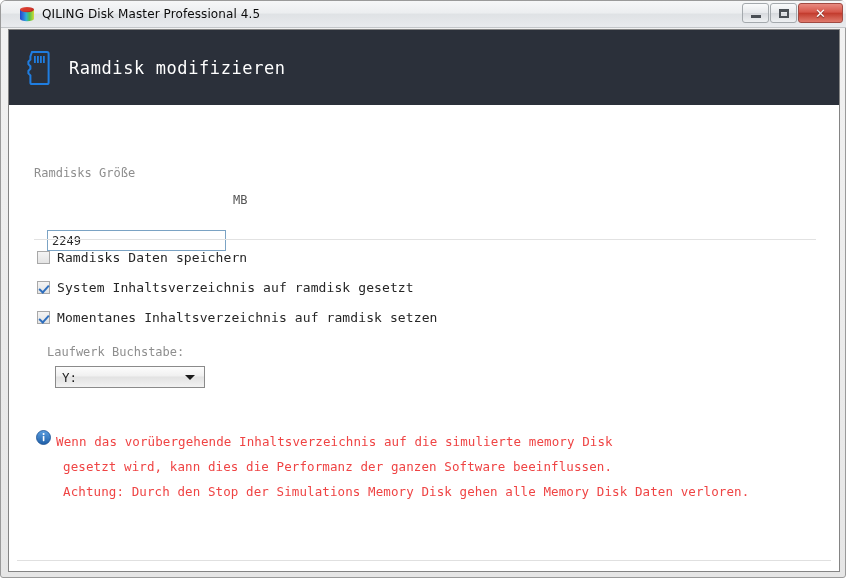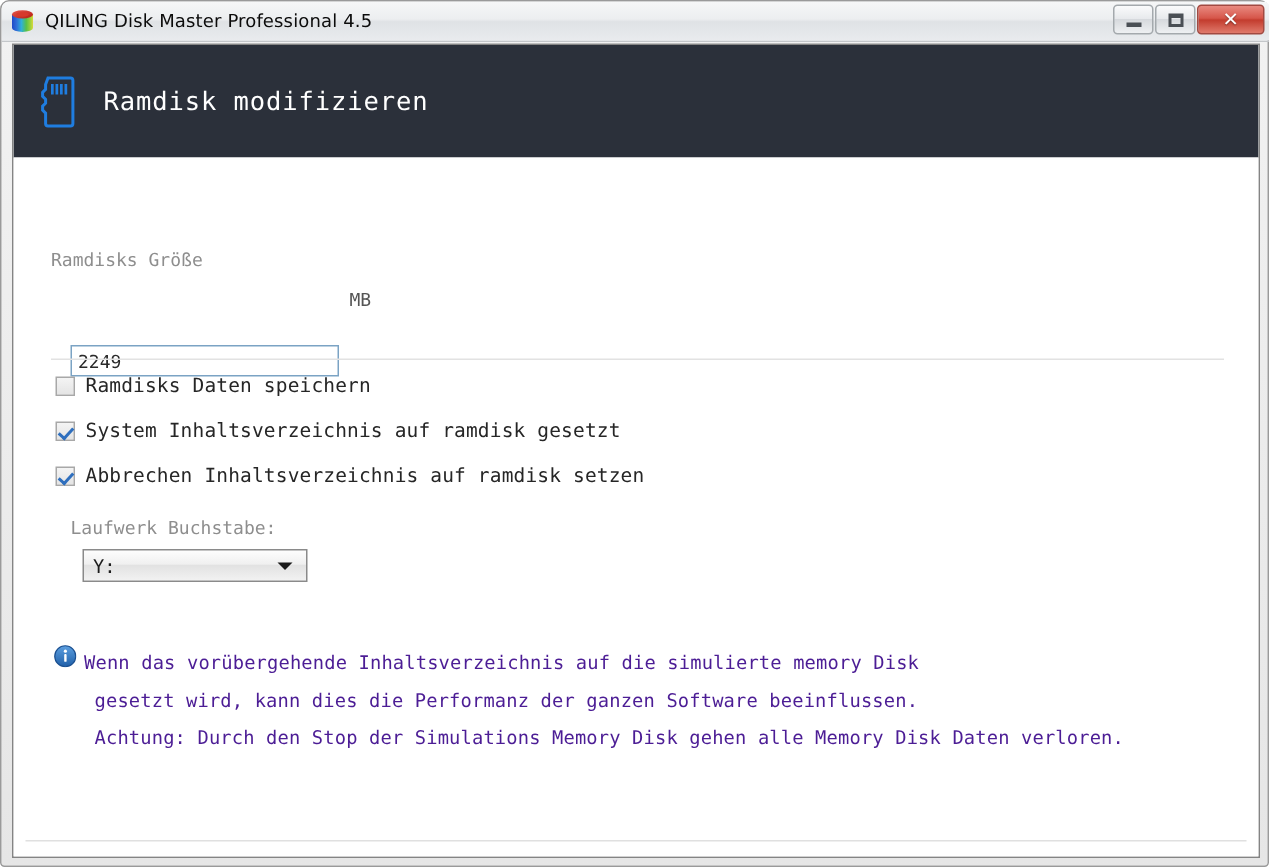--- a/index.html
+++ b/index.html
@@ -32,20 +32,21 @@
     position: absolute;
     left: 0; top: 0;
     width: 846px;
     height: 27px;
     box-sizing: border-box;
     background: linear-gradient(to bottom, #f6f7f8 0%, #eceef0 45%, #dfe2e5 52%, #e9ebee 100%);
     border-bottom: 1px solid #c3c6c9;
     border-radius: 5px 5px 0 0;
     display: flex;
     align-items: center;
+    padding-left: 12px;
   }
   .app-icon {
     width: 18px;
     height: 18px;
     margin-left: 5px;
     margin-right: 6px;
     flex: 0 0 auto;
     position: relative;
   }
   .titlebar-text {
@@ -276,21 +277,21 @@
   }
   .info-lines {
     position: absolute;
     left: 47px;
     top: 324px;
     width: 760px;
   }
   .info-line {
     font-family: "DejaVu Sans Mono", "Liberation Mono", monospace;
     font-size: 12.5px;
-    color: #4c1d95;
+    color: #ef4444;
     line-height: 25px;
     white-space: nowrap;
     letter-spacing: 0.1px;
   }
   .info-line.l2, .info-line.l3 { padding-left: 7px; }
 
   
   .footer-divider {
     position: absolute;
     left: 8px;
@@ -401,21 +402,21 @@
         <span class="check-label">Ramdisks Daten speichern</span>
       </div>
 
       <div class="check-row r2">
         <span class="checkbox checked"></span>
         <span class="check-label">System Inhaltsverzeichnis auf ramdisk gesetzt</span>
       </div>
 
       <div class="check-row r3">
         <span class="checkbox checked"></span>
-        <span class="check-label">Abbrechen Inhaltsverzeichnis auf ramdisk setzen</span>
+        <span class="check-label">Momentanes Inhaltsverzeichnis auf ramdisk setzen</span>
       </div>
 
       <div class="field-label drive-label">Laufwerk Buchstabe:</div>
 
       <div class="select-wrap">
         <span class="select-value">Y:</span>
         <span class="select-arrow"></span>
       </div>
 
       <div class="info-icon">

